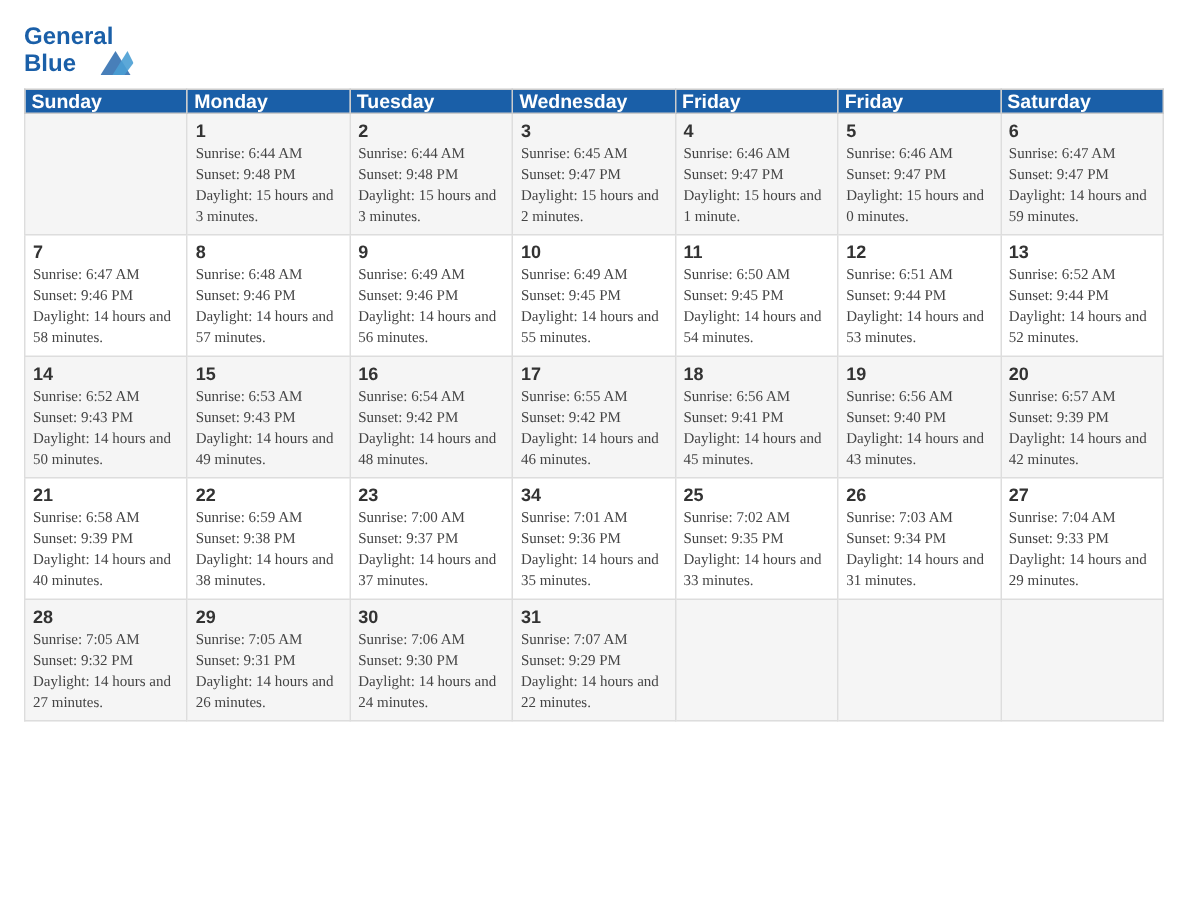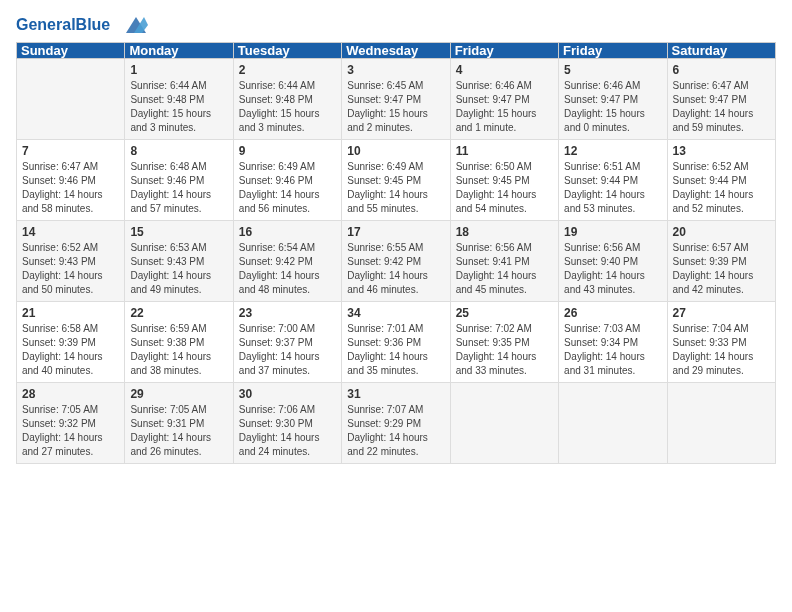--- a/index.html
+++ b/index.html
@@ -67,31 +67,32 @@
     }
     .day-number {
       font-size: 12px;
       font-weight: bold;
       margin-bottom: 2px;
     }
     .day-info {
       font-size: 10px;
       line-height: 1.4;
       color: #444;
+      font-family: Liberation Serif, serif;
     }
     .empty-cell {
       background: transparent;
     }
   </style>
 </head>
 <body>
 
 <div class="header">
   <div class="logo">
-  <div style="display:flex;line-height:1.1;">
+  <div style="display:flex;flex-direction:column;line-height:1.1;">
     <span style="font-size:16px;font-weight:bold;color:#1a5fa8;">General</span>
     <div style="display:flex;align-items:center;gap:16px;">
       <span style="font-size:16px;font-weight:bold;color:#1a5fa8;">Blue</span>
       <svg width="22" height="16" viewBox="0 0 22 16">
         <polygon points="0,16 10,0 20,16" fill="#1a5fa8" opacity="0.8"></polygon>
         <polygon points="8,16 18,0 22,8 16,16" fill="#4a9fd4" opacity="0.9"></polygon>
       </svg>
     </div>
   </div>
 </div>

